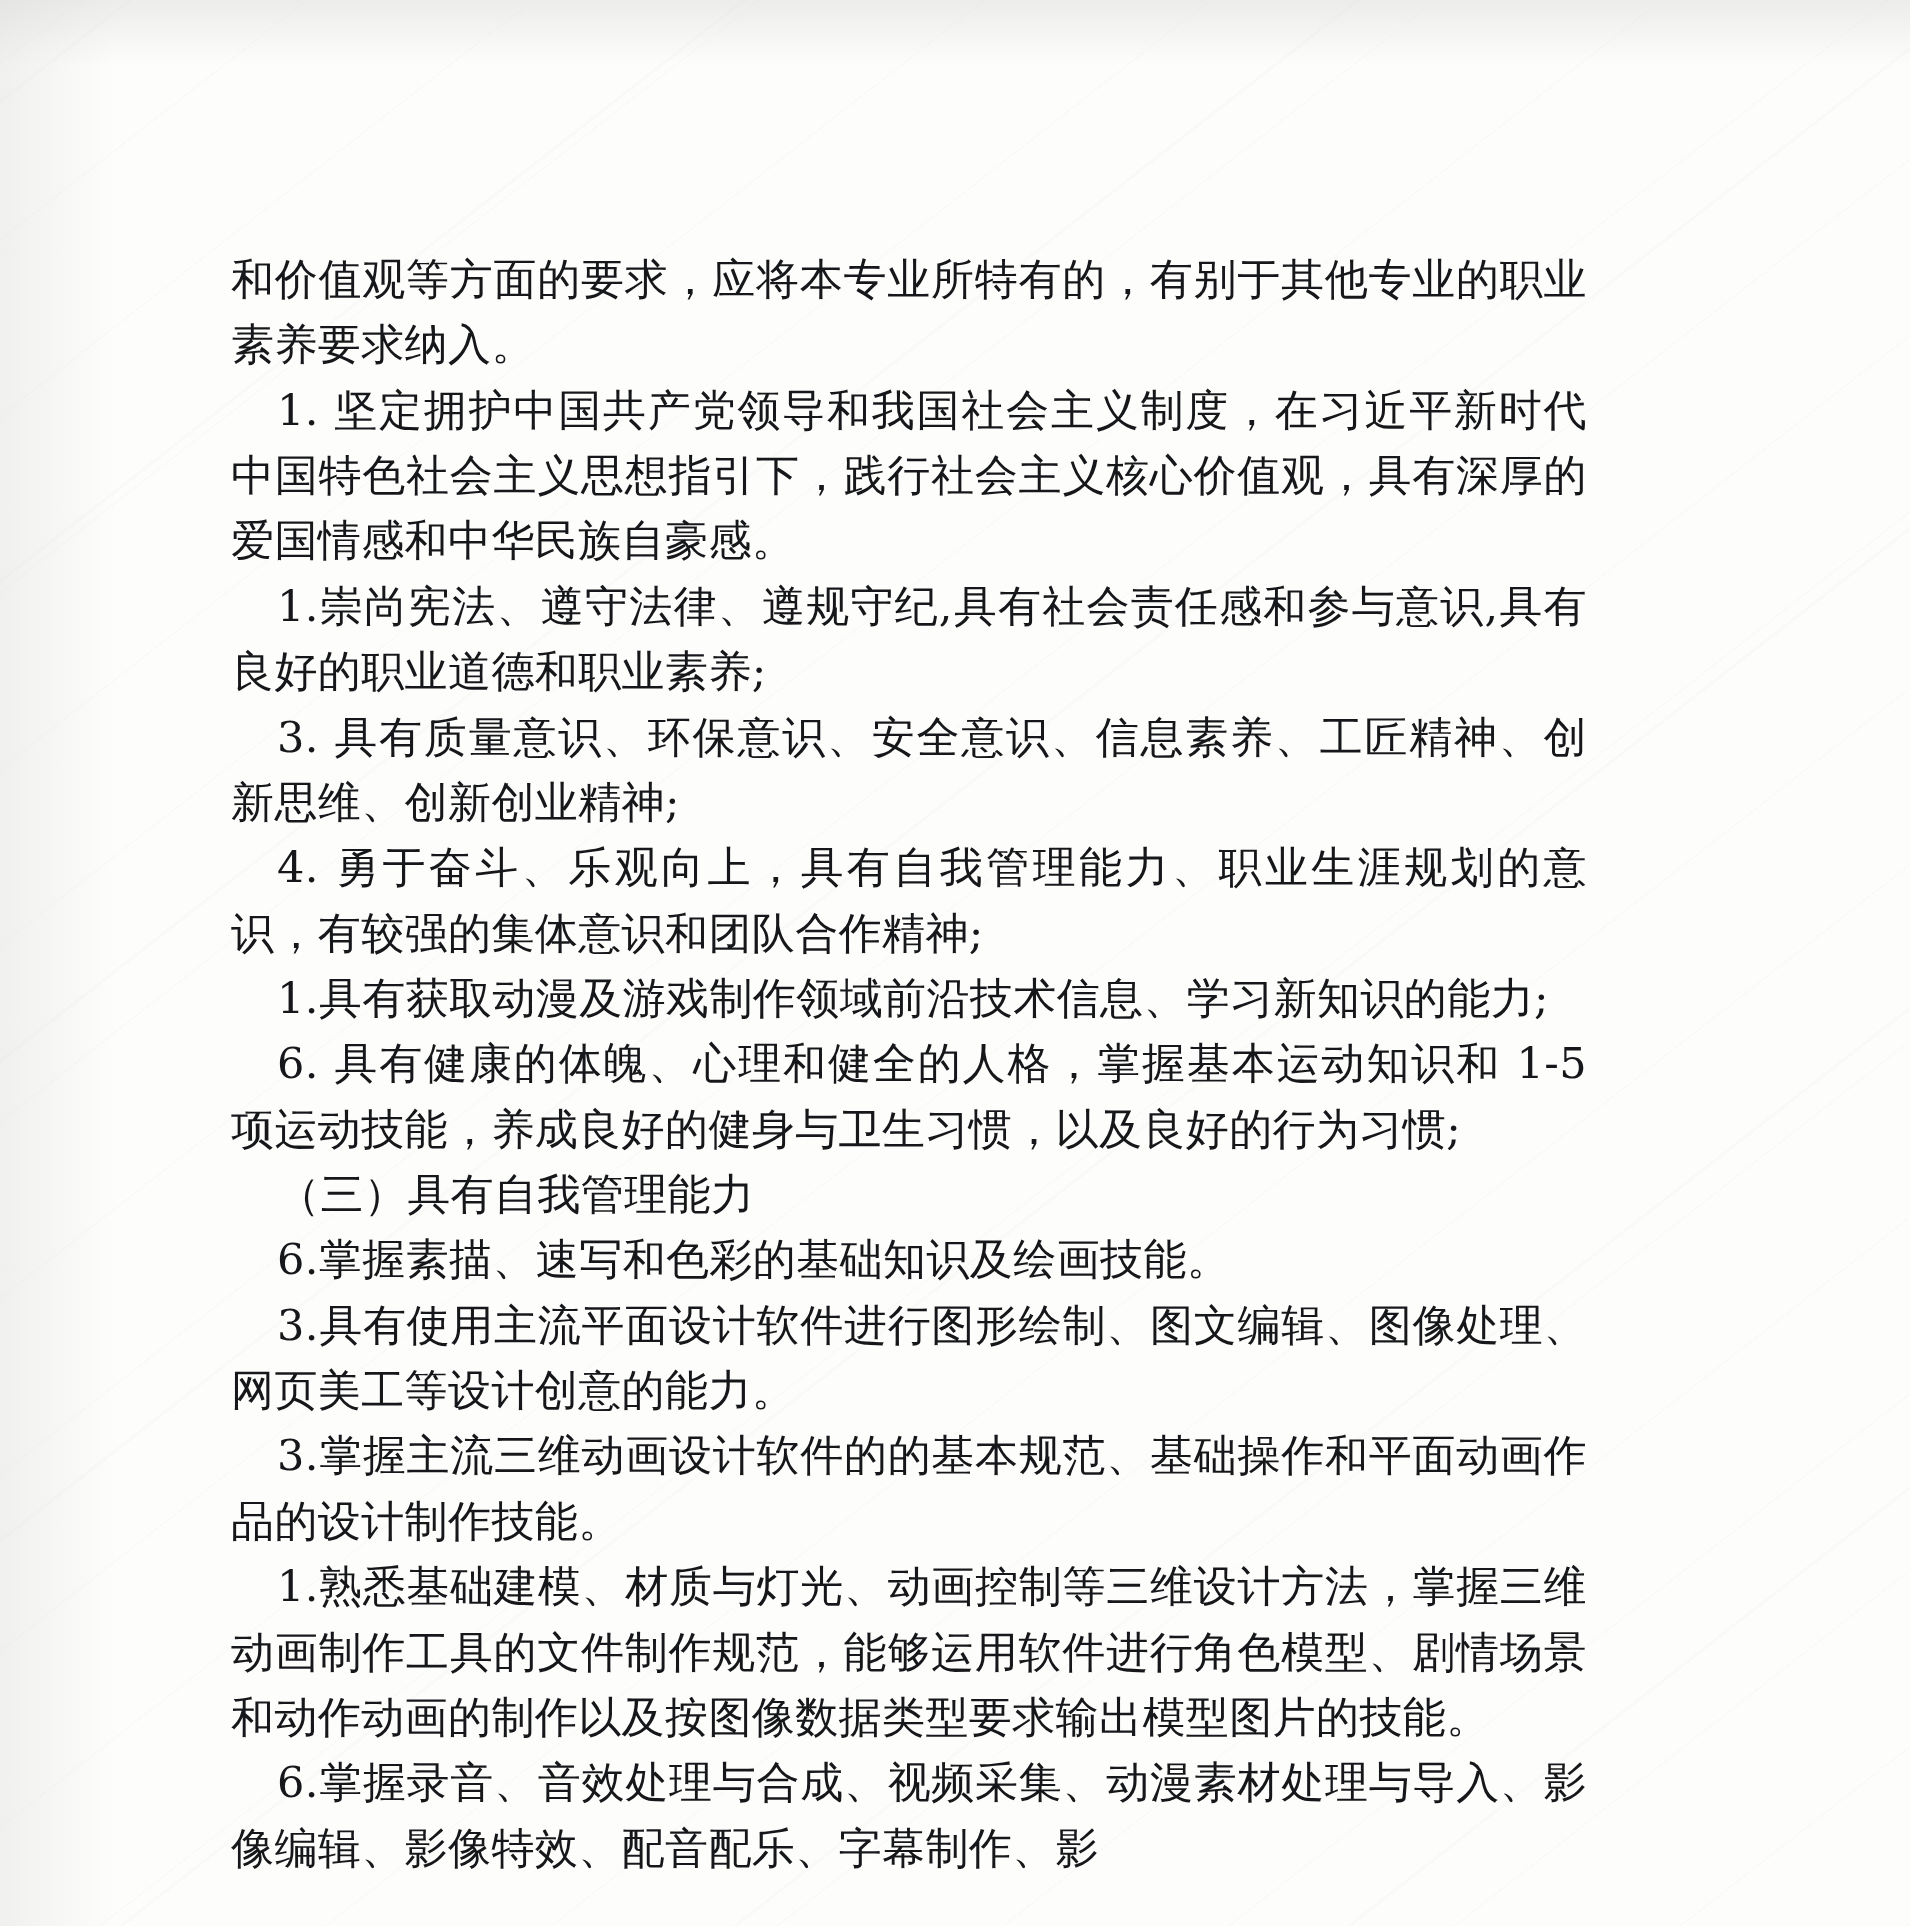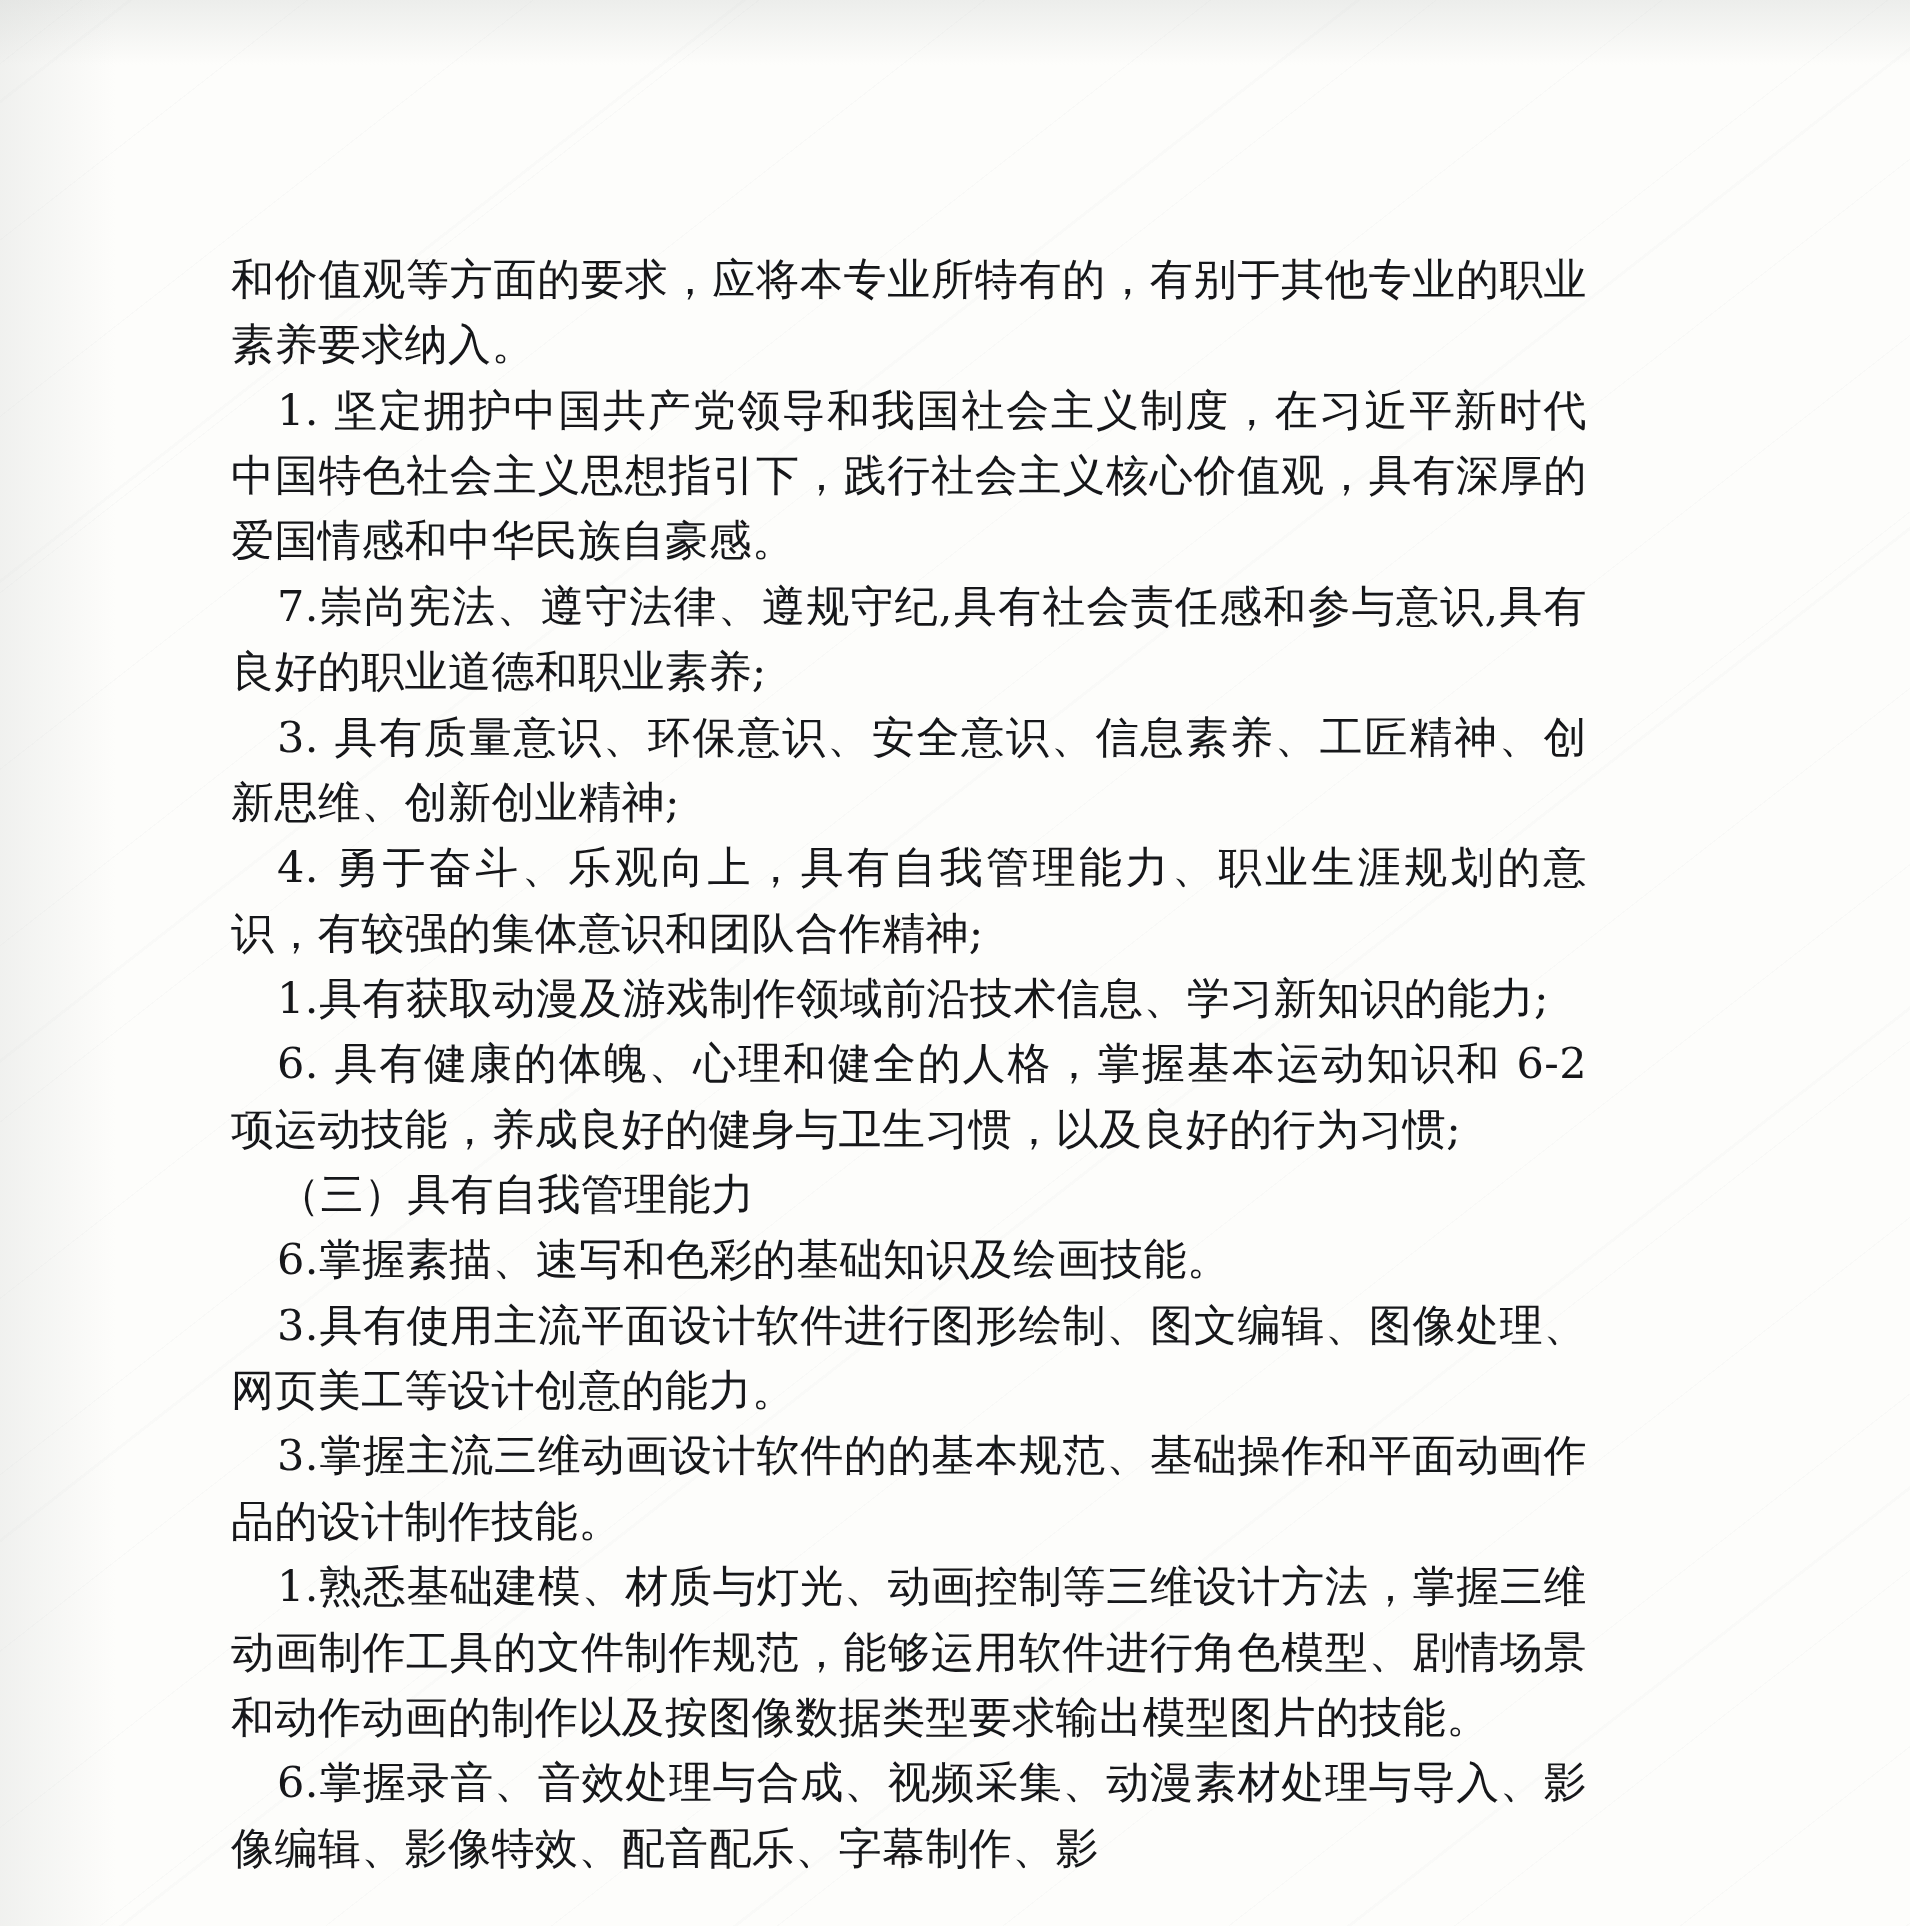--- a/index.html
+++ b/index.html
@@ -81,25 +81,25 @@
 <body>
 
 <div class="page">
   <div class="texture"></div>
   <div class="shade-top"></div>
   <div class="shade-left"></div>
 
   <div class="content">
     <p class="noindent">和价值观等方面的要求，应将本专业所特有的，有别于其他专业的职业素养要求纳入。</p>
     <p class="indent">1. 坚定拥护中国共产党领导和我国社会主义制度，在习近平新时代中国特色社会主义思想指引下，践行社会主义核心价值观，具有深厚的爱国情感和中华民族自豪感。</p>
-    <p class="indent">7.崇尚宪法、遵守法律、遵规守纪,具有社会责任感和参与意识,具有良好的职业道德和职业素养;</p>
+    <p class="indent">1.崇尚宪法、遵守法律、遵规守纪,具有社会责任感和参与意识,具有良好的职业道德和职业素养;</p>
     <p class="indent">3. 具有质量意识、环保意识、安全意识、信息素养、工匠精神、创新思维、创新创业精神;</p>
     <p class="indent">4. 勇于奋斗、乐观向上，具有自我管理能力、职业生涯规划的意识，有较强的集体意识和团队合作精神;</p>
     <p class="indent">1.具有获取动漫及游戏制作领域前沿技术信息、学习新知识的能力;</p>
-    <p class="indent">6. 具有健康的体魄、心理和健全的人格，掌握基本运动知识和 6-2 项运动技能，养成良好的健身与卫生习惯，以及良好的行为习惯;</p>
+    <p class="indent">6. 具有健康的体魄、心理和健全的人格，掌握基本运动知识和 1-5 项运动技能，养成良好的健身与卫生习惯，以及良好的行为习惯;</p>
     <p class="indent">（三）具有自我管理能力</p>
     <p class="indent">6.掌握素描、速写和色彩的基础知识及绘画技能。</p>
     <p class="indent">3.具有使用主流平面设计软件进行图形绘制、图文编辑、图像处理、网页美工等设计创意的能力。</p>
     <p class="indent">3.掌握主流三维动画设计软件的的基本规范、基础操作和平面动画作品的设计制作技能。</p>
     <p class="indent">1.熟悉基础建模、材质与灯光、动画控制等三维设计方法，掌握三维动画制作工具的文件制作规范，能够运用软件进行角色模型、剧情场景和动作动画的制作以及按图像数据类型要求输出模型图片的技能。</p>
     <p class="indent">6.掌握录音、音效处理与合成、视频采集、动漫素材处理与导入、影像编辑、影像特效、配音配乐、字幕制作、影</p>
   </div>
 
 </div>
 

